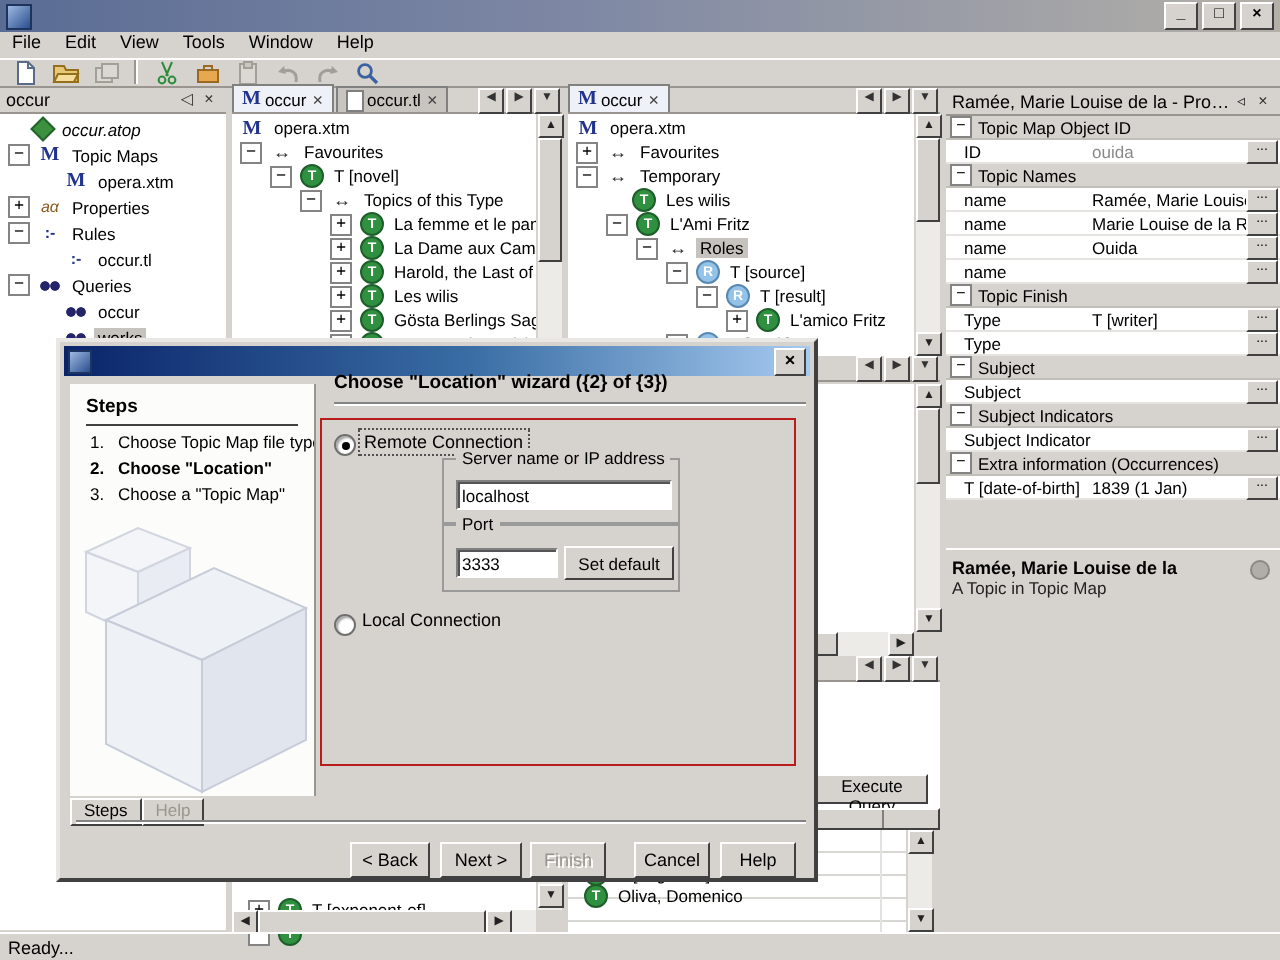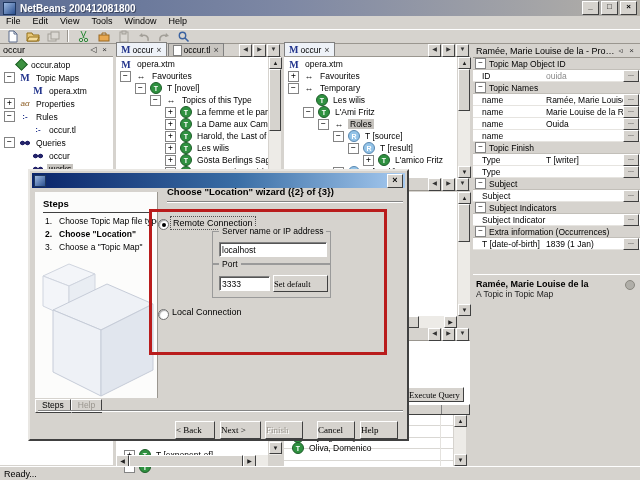--- a/index.html
+++ b/index.html
@@ -67,21 +67,21 @@
   .psec{background:#d6d3ce;border-bottom:1px solid #c2bfb9}
   .pminus{width:9px;height:9px;border:1px solid #848484;background:#fff;font-size:8px;line-height:7px;text-align:center;margin:0 3px 0 2px;flex:none}
   .prow{background:#fff;border-bottom:1px solid #e6e4e0}
   .pname{width:64px;padding-left:9px;overflow:hidden;flex:none}
   .pval{flex:1;overflow:hidden}
   .pval.muted{color:#8a8a8a}
   .pbtn{width:14px;height:10px;background:#d6d3ce;border:1px solid;border-color:#fff #404040 #404040 #fff;
         font-size:7px;line-height:6px;text-align:center;flex:none;margin-right:1px}
   
   .btn{position:absolute;background:#d6d3ce;border:1px solid;border-color:#fff #404040 #404040 #fff;
-       box-shadow:1px 1px 0 #808080 inset; box-shadow:none;font-size:9px;font-family:Liberation Serif, serif;text-align:left;padding:0}
+       box-shadow:1px 1px 0 #808080 inset; box-shadow:none;font-size:9px;font-family:Liberation Sans, sans-serif;text-align:center;padding:0}
   .btn.disabled{color:#9a968f;text-shadow:1px 1px 0 #fff}
   .tf{position:absolute;height:13px;background:#fff;border:1px solid;border-color:#808080 #fff #fff #808080;
       box-shadow:inset 1px 1px 0 #555;font-size:8.5px;font-family:inherit;padding:0 2px}
   .radio{position:absolute;width:9px;height:9px;border-radius:50%;background:#fff;border:1px solid #707070;box-shadow:inset 1px 1px 1px #aaa}
   .radio.checked::after{content:"";position:absolute;left:2.5px;top:2.5px;width:4px;height:4px;border-radius:50%;background:#000}
   .rlabel{position:absolute;font-size:9px;padding:1px 2px}
   .focusring{border:1px dotted #505050}
   .grp{position:absolute;border:1px solid #9a9a9a;box-sizing:border-box}
   .grp-l{position:absolute;top:-6px;left:6px;background:#d6d3ce;padding:0 3px;font-size:8.5px}
   
@@ -95,35 +95,34 @@
                border-right:1px solid #9a968f;overflow:hidden}
   .steps-title{font-weight:bold;font-size:9.5px;margin:6px 8px 2px 8px;border-bottom:1px solid #404040;padding-bottom:3px}
   .step-item{display:flex;margin:3px 0 0 10px;white-space:nowrap;overflow:hidden;font-size:8.5px}
   .step-item .n{width:14px;flex:none}
   .step-item.current{font-weight:bold}
   .steps-tabs{position:absolute;left:5px;top:228px;height:13px;display:flex}
   .stab{height:12px;padding:0 6px;background:#d6d3ce;border:1px solid;border-color:#fff #404040 #404040 #fff;font-size:8.5px;line-height:11px}
   .stab.disabled{color:#9a968f}
   .dlg-head{position:absolute;left:137px;top:15px;width:238px;font-weight:bold;font-size:9.5px;white-space:nowrap}
   .etched{border-top:1px solid #848484;border-bottom:1px solid #fff;height:0}
-  .dlg-main{position:absolute;left:119px;top:38px;width:238px;height:146px;border:3px solid #b91c1c;box-sizing:border-box}
+  .dlg-main{position:absolute;left:130px;top:38px;width:238px;height:174px;border:1px solid #b91c1c;box-sizing:border-box}
   .dlg-buttons .btn{top:250px;height:18px}
   
   .frag{position:absolute;white-space:nowrap;font-size:8.5px}
   .results-row{position:absolute;display:flex;align-items:center;white-space:nowrap}
   .desc-title{font-weight:bold;font-size:9px}
   .desc-sub{font-size:8.5px;color:#222}
   .statuscell{display:flex;align-items:center;height:100%;padding-left:4px}
 </style>
 </head>
 <body>
 
 <div class="abs" id="titlebar">
   <span class="appico"></span>
-  <span class="title">NetBeans 200412081800</span>
   <span class="winbtns">
     <span class="wbtn">_</span>
     <span class="wbtn">□</span>
     <span class="wbtn">×</span>
   </span>
 </div>
 <div class="abs" id="menubar">
     <span class="menu-item">File</span>
     <span class="menu-item">Edit</span>
     <span class="menu-item">View</span>
@@ -191,21 +190,21 @@
   </div>
 
 <div class="abs" style="left:0;top:44px;width:113px;height:422px">
   <div class="panelhead">
     <span class="ttl">occur</span>
     <span class="hico">◁</span>
     <span class="hico">×</span>
   </div>
   <div class="white" style="height:408px;padding-top:1px;box-sizing:border-box">
     <div class="tree" id="explorer-tree">
-        <div class="trow" style="height: 13px; padding-left: 4px;">
+        <div class="trow" style="height: 13px; padding-left: 4px; font-style: italic;">
           <span class="expsp"></span>
           <span class="ic ic-atop"></span>
           <span class="lbl">occur.atop</span>
         </div>
         <div class="trow" style="height: 13px; padding-left: 4px;">
           <span class="exp">−</span>
           <span class="ic ic-m">M</span>
           <span class="lbl">Topic Maps</span>
         </div>
         <div class="trow" style="height: 13px; padding-left: 19px;">

